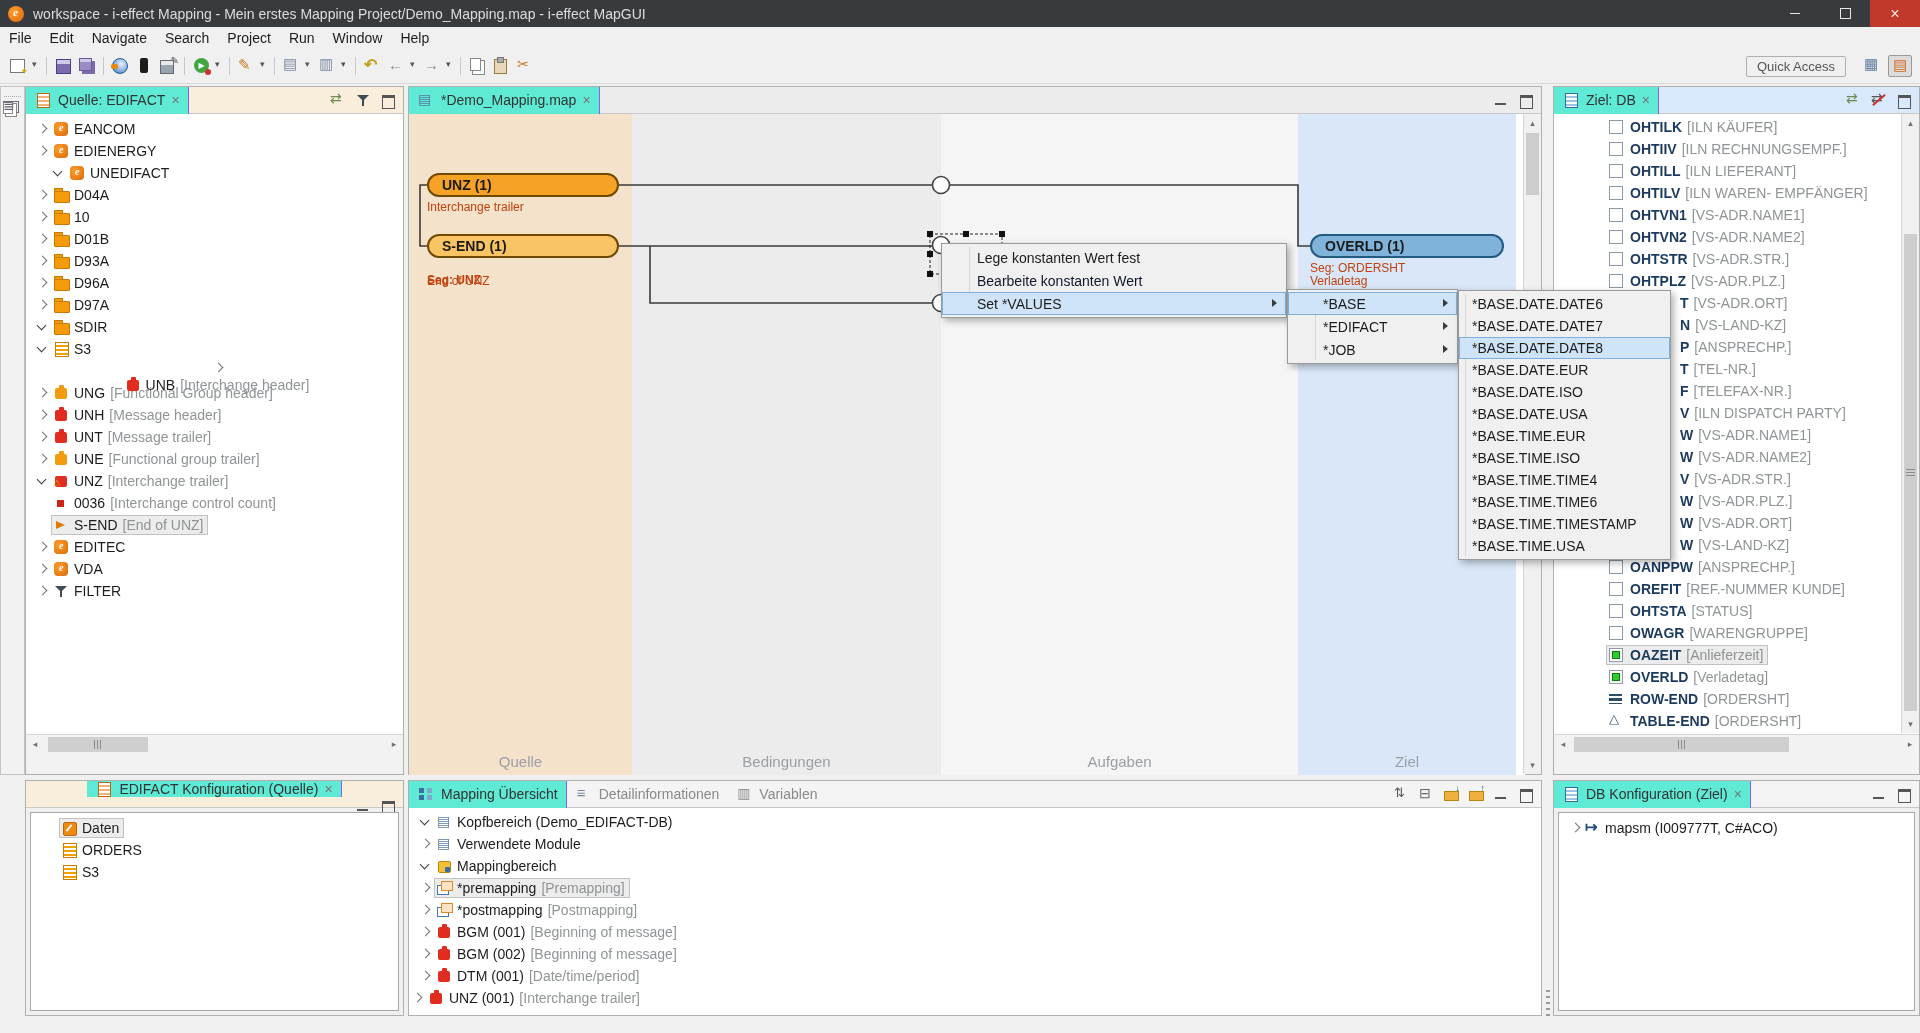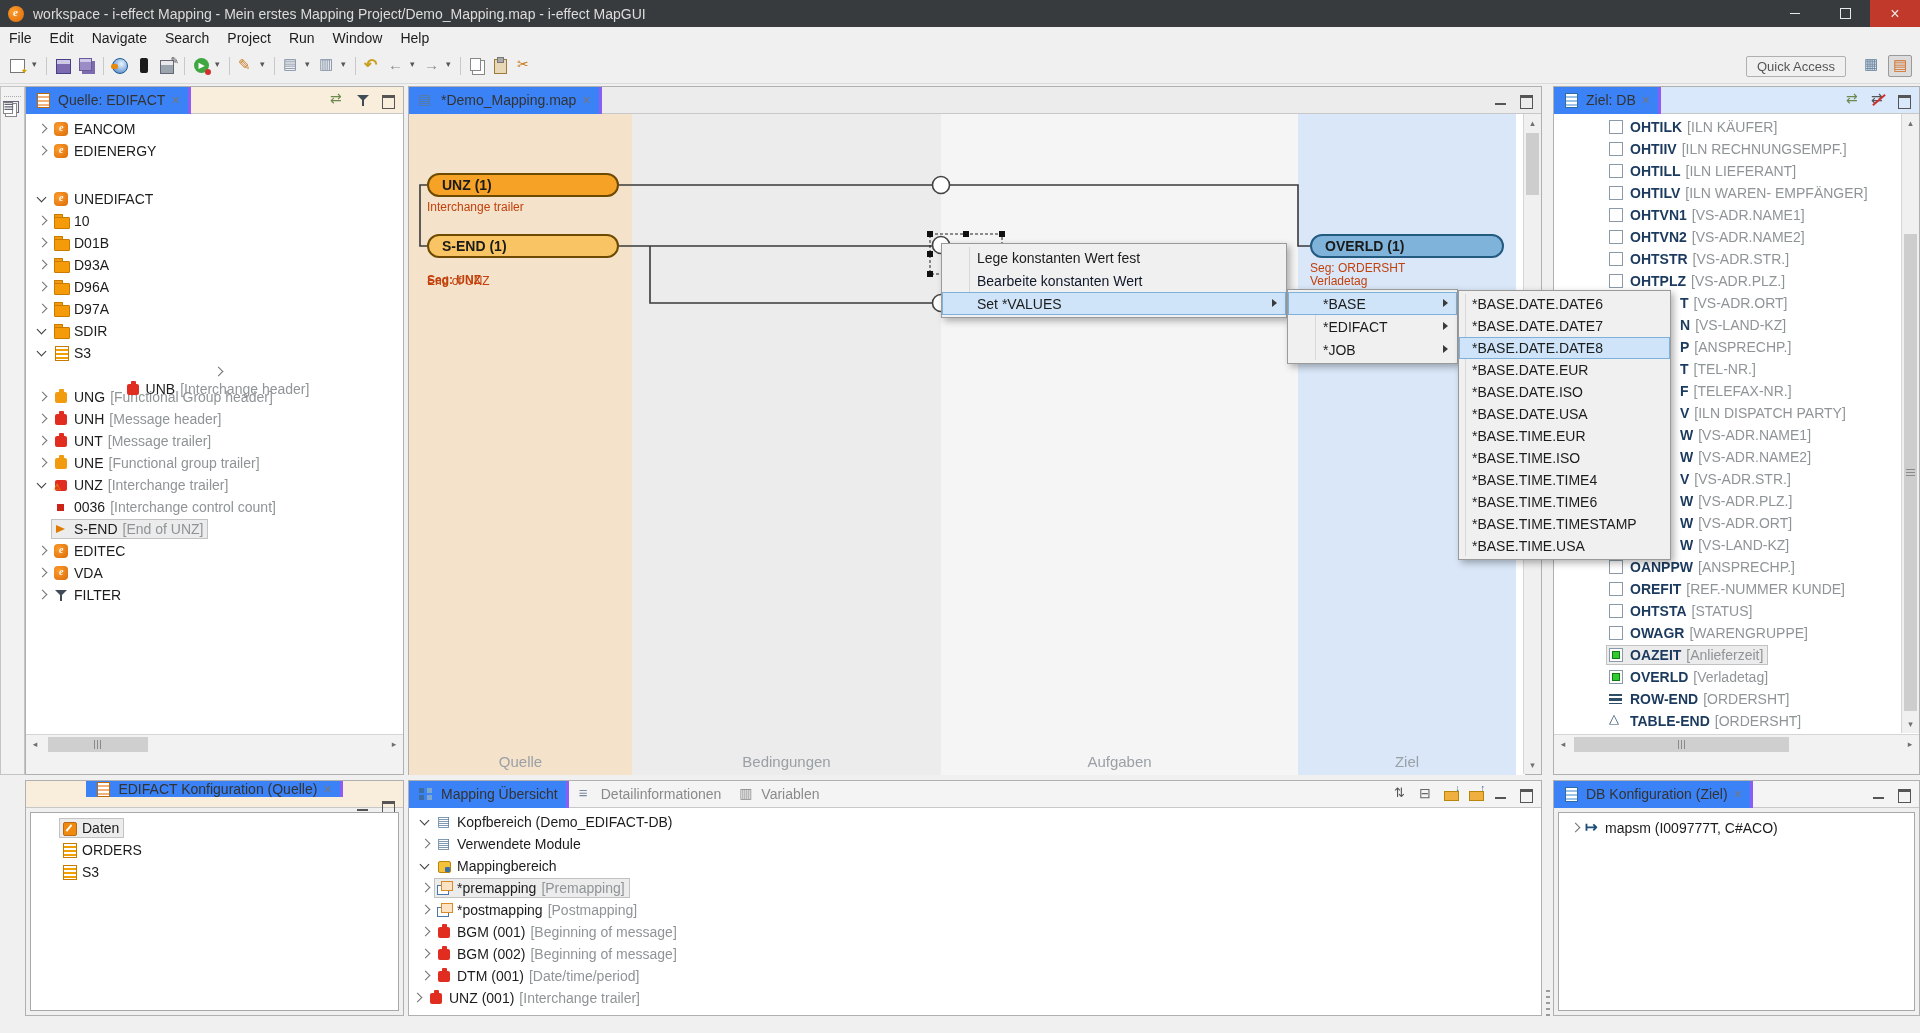--- a/index.html
+++ b/index.html
@@ -59,21 +59,21 @@
   #qa{margin-left:auto;display:flex;align-items:center;margin-right:8px;}
   #qa .qabox{border:1px solid #b0b0b0;border-radius:2px;color:#555;font-size:13px;padding:2px 10px;margin-right:10px;}
   .persp{width:24px;height:22px;position:relative;margin-left:4px;}
   .persp[data-icon="perspective-grid"]::before{content:"▦";position:absolute;left:4px;top:0;font-size:15px;color:#5a7b9c;}
   .persp[data-icon="perspective-mapgui"]{background:#dcdcdc;border:1px solid #9a9a9a;border-radius:2px;}
   .persp[data-icon="perspective-mapgui"]::before{content:"▤";position:absolute;left:4px;top:0;font-size:15px;color:#d2691e;}
 
   
   .panel{position:absolute;background:#fff;border:1px solid #b0b0b0;}
   .phead{height:27px;display:flex;align-items:center;border-bottom:1px solid #c8c8c8;font-size:14px;color:#333;}
-  .tab{height:27px;display:flex;align-items:center;background:#3b82f6;border-right:3px solid #8b5cf6;padding:0 8px;gap:6px;white-space:nowrap;}
+  .tab{height:27px;display:flex;align-items:center;background:#5eead4;border-right:1px solid #8b5cf6;padding:0 8px;gap:6px;white-space:nowrap;}
   .tab.inactive{background:transparent;border-right:none;color:#8a8a8a;}
   .tclose::before{content:"×";color:#777;font-size:14px;}
   .hicons{margin-left:auto;display:flex;align-items:center;gap:7px;padding-right:6px;}
   .hic{width:18px;height:18px;position:relative;flex:none;}
   .hic[data-icon="sync"]::before{content:"⇄";position:absolute;left:1px;top:-1px;font-size:14px;color:#6f8a4f;}
   .hic[data-icon="sync-off"]::before{content:"⇄";position:absolute;left:1px;top:-1px;font-size:14px;color:#555;}
   .hic[data-icon="sync-off"]::after{content:"";position:absolute;left:1px;top:8px;width:16px;border-top:2px solid #d32f2f;transform:rotate(-40deg);}
   .hic[data-icon="filter"]::before{content:"";position:absolute;left:3px;top:4px;border-left:6px solid transparent;border-right:6px solid transparent;border-top:6px solid #3f4c58;}
   .hic[data-icon="filter"]::after{content:"";position:absolute;left:8px;top:9px;width:2px;height:6px;background:#3f4c58;}
   .hic[data-icon="maximize"]::before{content:"";position:absolute;left:3px;top:4px;width:11px;height:10px;border:1.4px solid #555;border-top-width:3px;}
@@ -333,25 +333,33 @@
         </span>
       </div>
       <div class="trow" style="padding-left: 8px;">
         <span class="chev" data-chev="c"></span>
         <span class="rowbox">
           <span class="ic" data-icon="logo"></span>
           <span class="lbl">EDIENERGY</span>
 
         </span>
       </div>
-      <div class="trow" style="padding-left: 8px; margin-top: 26px;">
+      <div class="trow" style="padding-left: 24px;">
         <span class="chev" data-chev="e"></span>
         <span class="rowbox">
           <span class="ic" data-icon="logo"></span>
           <span class="lbl">UNEDIFACT</span>
+
+        </span>
+      </div>
+      <div class="trow" style="padding-left: 8px;">
+        <span class="chev" data-chev="c"></span>
+        <span class="rowbox">
+          <span class="ic" data-icon="folder"></span>
+          <span class="lbl">D04A</span>
 
         </span>
       </div>
       <div class="trow" style="padding-left: 8px;">
         <span class="chev" data-chev="c"></span>
         <span class="rowbox">
           <span class="ic" data-icon="folder"></span>
           <span class="lbl">10</span>
 
         </span>

